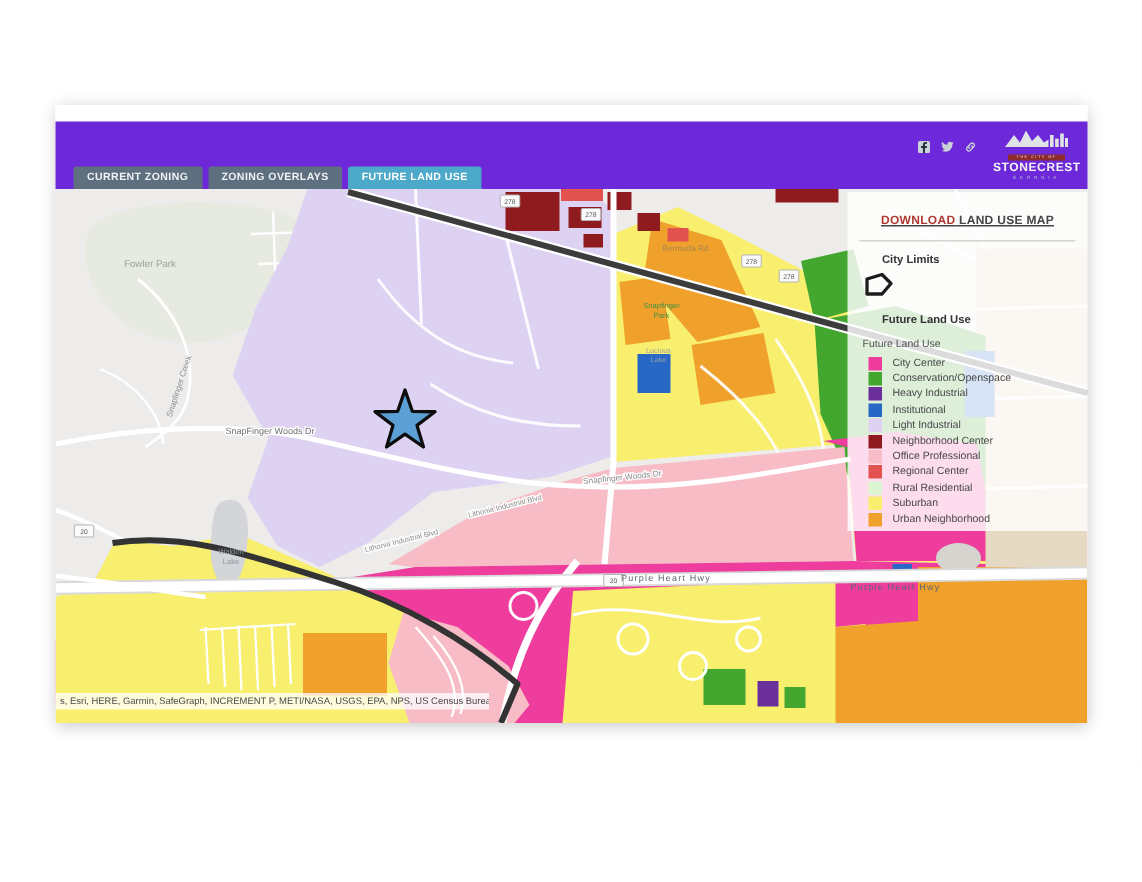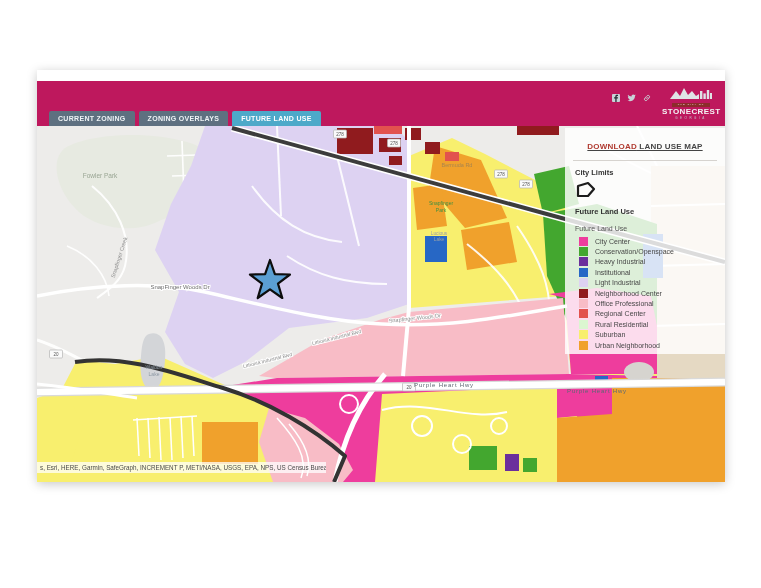--- a/index.html
+++ b/index.html
@@ -1,38 +1,38 @@
 <!DOCTYPE html>
 <html><head>
 <meta charset="utf-8">
 <style>
   html,body{margin:0;padding:0;background:#ffffff;width:761px;height:588px;font-family:"Liberation Sans",sans-serif;}
   #window{position:absolute;left:37px;top:70px;width:688px;height:412px;background:#ffffff;box-shadow:0 2px 10px rgba(0,0,0,.22);}
   #topstrip{height:11px;background:#ffffff;}
   
-  #header{position:relative;height:45px;background:#be185d;}
+  #header{position:relative;height:45px;background:#6d28d9;}
   #tabs{position:absolute;left:12px;bottom:0;display:flex;gap:4px;}
   .tab{height:15px;line-height:15px;padding:0 9px;font-size:7px;font-weight:bold;letter-spacing:.3px;color:#eef3f5;background:#5e7080;border-radius:2px 2px 0 0;cursor:pointer;white-space:nowrap;}
   .tab.active{background:#4da9c9;color:#ffffff;}
   #social{position:absolute;right:74px;top:13px;display:flex;gap:7px;align-items:center;}
   #social svg{display:block;}
   #logo{position:absolute;right:5px;top:4px;width:58px;height:37px;text-align:center;color:#eceff1;}
   #logo .ribbon{margin:0 auto;width:38px;height:4px;line-height:4px;background:#8c2b2b;font-size:2.5px;letter-spacing:1px;color:#f0dede;}
   #logo .name{font-size:8px;font-weight:bold;letter-spacing:.4px;line-height:9px;color:#f4f4f4;}
   #logo .sub{font-size:3px;letter-spacing:2.5px;color:#c3cbd0;line-height:4px;}
   
   #map{position:relative;height:356px;background:#edecea;overflow:hidden;}
   #mapsvg{position:absolute;left:0;top:0;}
   
   #legend{position:absolute;right:0;top:2px;width:160px;height:226px;background:rgba(255,255,255,.82);box-sizing:border-box;padding-top:14px;font-size:7px;color:#444;}
   #download{text-align:center;font-size:8px;font-weight:bold;letter-spacing:.2px;text-decoration:underline;cursor:pointer;}
   #download .dl{color:#b03a30;}
   #download .rest{color:#454545;}
   #legend hr{border:none;border-top:1px solid #d6d3cf;margin:9px 8px 7px 8px;}
-  .lg-h{margin-left:10px;font-size:7.5px;font-weight:bold;color:#333;}
+  .lg-h{margin-left:23px;font-size:7.5px;font-weight:bold;color:#333;}
   #cl-icon{margin:4px 0 2px 10px;}
   .lg-sub{margin:9px 0 4px 10px;font-size:7px;color:#555;}
   .lg-row{display:flex;align-items:center;height:10.4px;margin-left:14px;}
   .lg-sw{width:9px;height:9px;margin-right:7px;flex:0 0 auto;}
   .lg-lb{font-size:7px;color:#474747;white-space:nowrap;}
   
   #attrib{position:absolute;left:0;bottom:9px;width:286px;height:11px;line-height:11px;background:rgba(255,255,255,.75);font-size:6.3px;color:#4a4a4a;padding-left:3px;white-space:nowrap;overflow:hidden;}
   .svgtxt{font-family:"Liberation Sans",sans-serif;}
   .halo{paint-order:stroke;stroke:#ffffff;stroke-width:1.8px;}
 </style>

